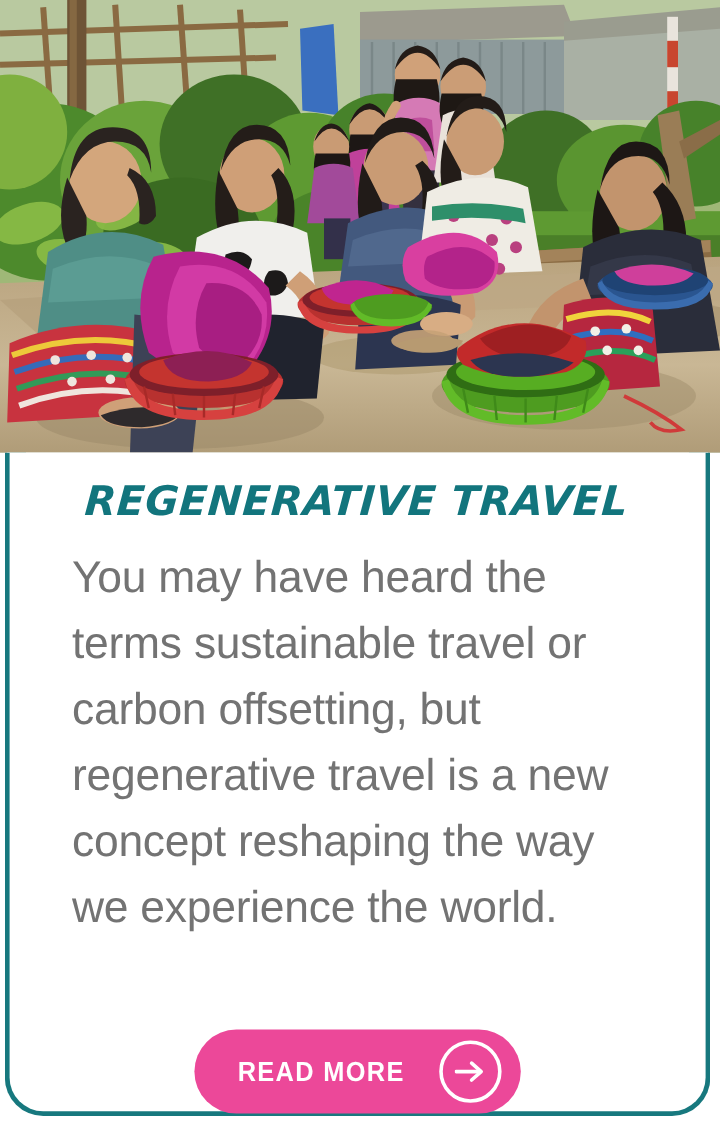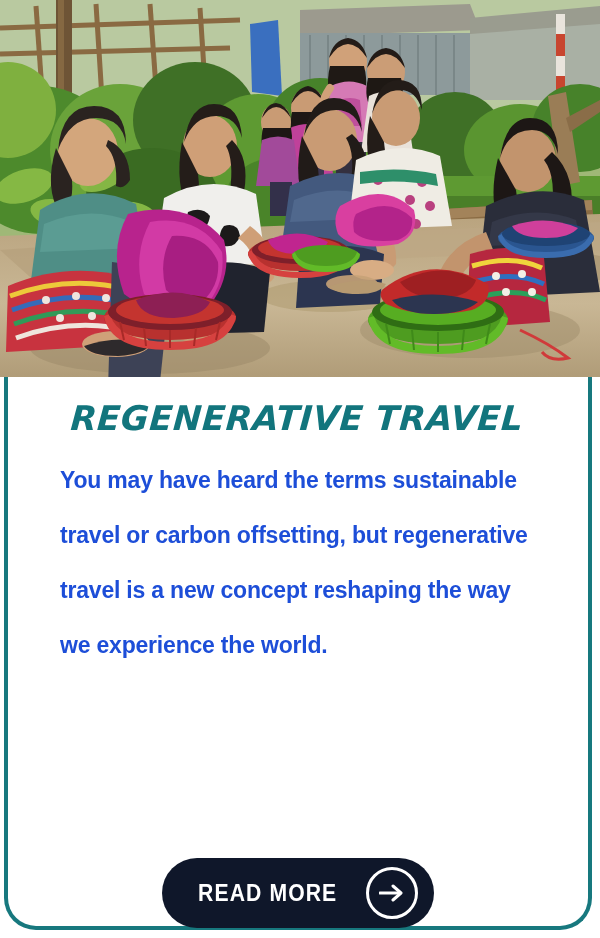--- a/index.html
+++ b/index.html
@@ -40,36 +40,36 @@
     font-style:italic;
     letter-spacing:0.5px;
     line-height:1.0;
     transform:skewX(-4deg);
     white-space:nowrap;
   }
 
   .body-text{
     margin:0;
     padding:18px 52px 0 52px;
-    color:#1d4ed8;
+    color:#737373;
     font-family:"Liberation Sans", sans-serif;
-    font-size:23px;
+    font-size:37px;
     line-height:55px;
-    font-weight:bold;
+    font-weight:normal;
     letter-spacing:-0.2px;
   }
 
   .cta-row{
     position:absolute;left:0;right:0;top:481px;
     display:flex;justify-content:center;align-items:center;
   }
   .read-more{
     display:flex;align-items:center;justify-content:center;
     gap:22px;
-    background:#0f172a;
+    background:#ec4899;
     border:none;
     border-radius:999px;
     padding:9px 16px 9px 30px;
     min-width:244px;
     box-sizing:border-box;
     cursor:pointer;
   }
   .read-more-label{
     color:#ffffff;
     font-family:"Liberation Sans", sans-serif;

